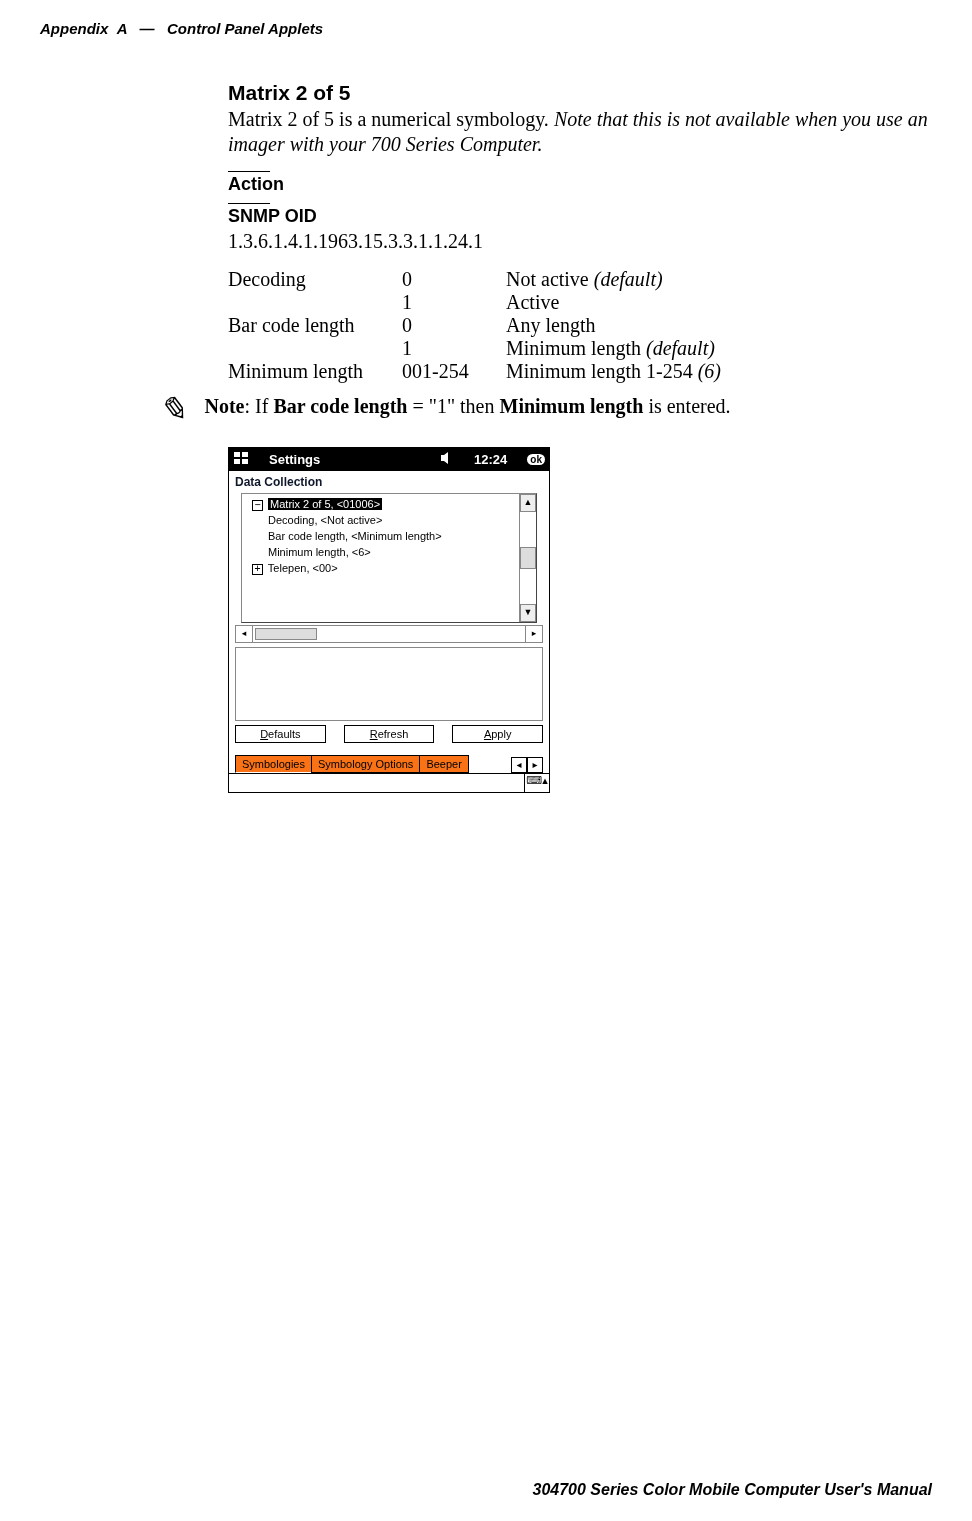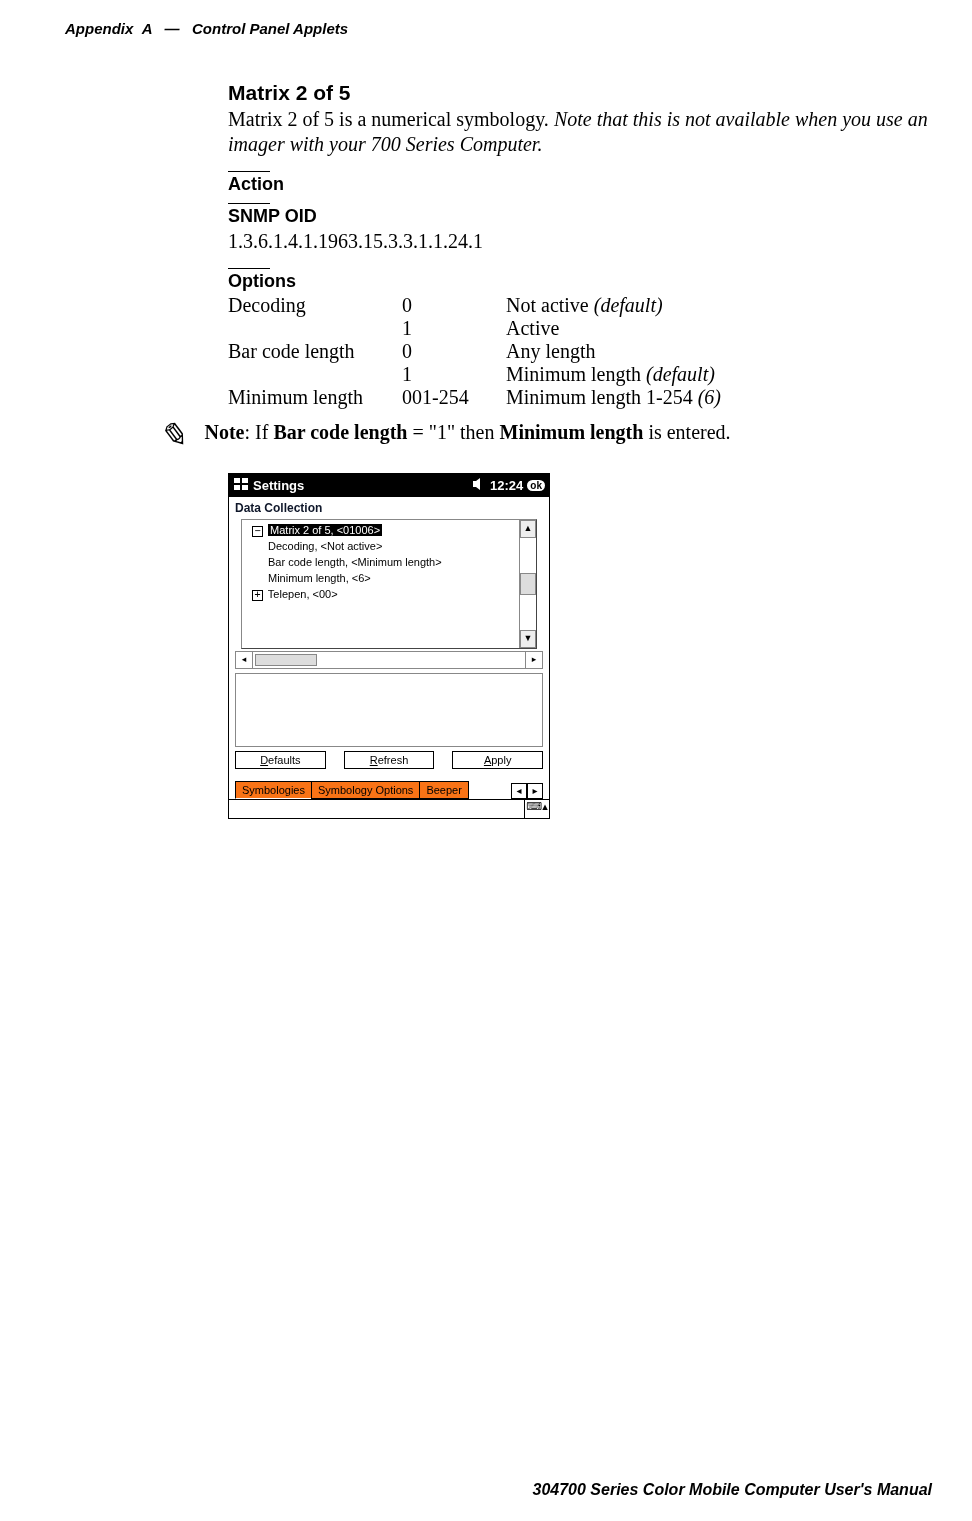--- a/index.html
+++ b/index.html
@@ -15,21 +15,20 @@
   }
   .header {
     position: absolute;
     top: 20px;
     left: 40px;
     right: 44px;
     font-family: Arial, Helvetica, sans-serif;
     font-weight: bold;
     font-style: italic;
     font-size: 15px;
-    margin-left: 25px;
   }
   .content {
     position: absolute;
     top: 75px;
     left: 228px;
     width: 700px;
   }
   .h-title {
     font-family: Arial, Helvetica, sans-serif;
     font-weight: bold;
@@ -98,21 +97,21 @@
     padding: 2px 4px;
     display: flex;
     align-items: center;
     justify-content: space-between;
     font-weight: bold;
     font-size: 13px;
   }
   .scr-titlebar .left {
     display: flex;
     align-items: center;
-    gap: 4px;
+    gap: 20px;
   }
   .ok-badge {
     background:#fff; color:#000; border-radius:8px;
     font-size:10px; font-weight:bold; padding:0 3px;
   }
   .scr-subtitle {
     padding: 4px 6px 2px 6px;
     font-weight: bold;
     color: #0f172a;
     font-size: 12px;
@@ -242,24 +241,20 @@
     <div class="snmp-line"></div>
     <span>Action</span>
   </div>
 
   <div class="sub-title">
     <div class="snmp-line"></div>
     <span>SNMP OID</span>
   </div>
   <div class="body-text">1.3.6.1.4.1.1963.15.3.3.1.1.24.1</div>
 
-  <div class="sub-title">
-    <div class="snmp-line"></div>
-    <span>Options</span>
-  </div>
 
   <table class="options-table">
     <tbody>
         <tr>
       <td class="col1">Decoding</td>
       <td class="col2">0</td>
       <td><span>Not active </span><i>(default)</i></td>
     </tr>
     <tr>
       <td class="col1"></td>

